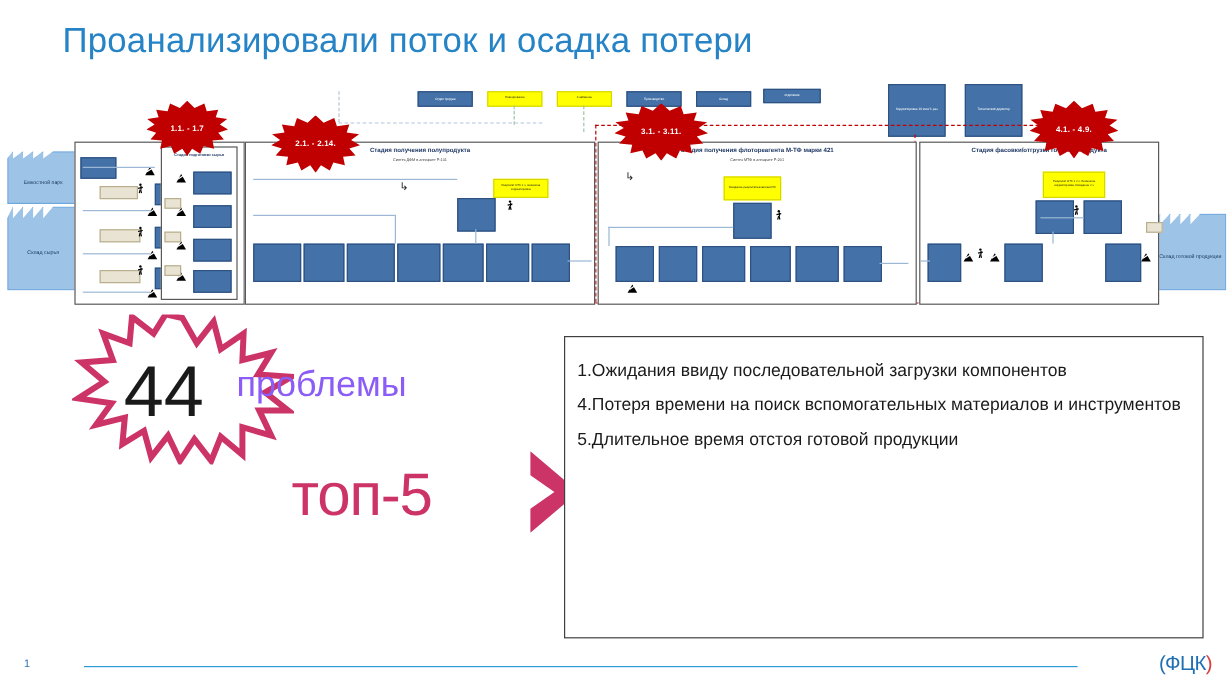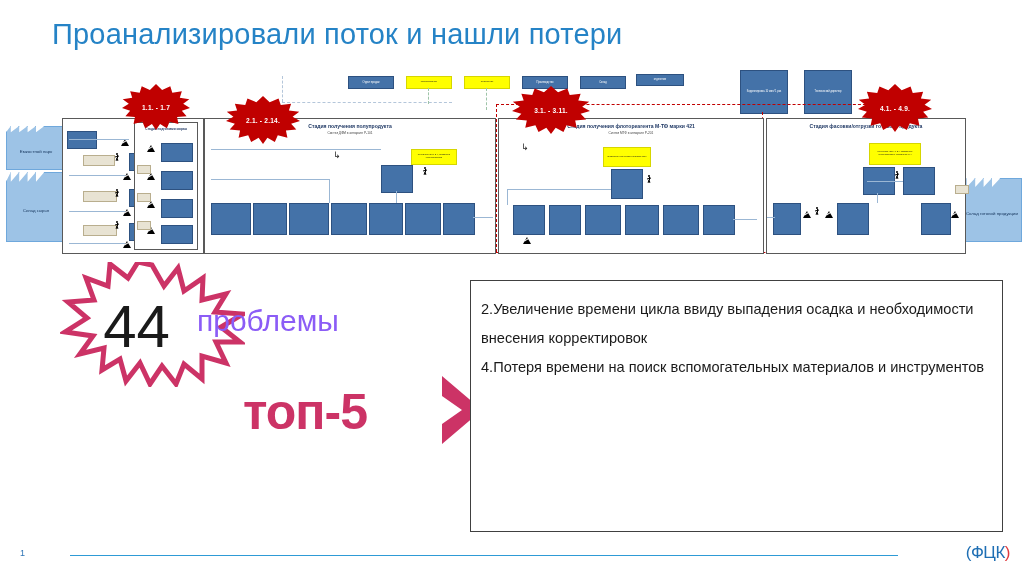--- a/index.html
+++ b/index.html
@@ -101,21 +101,21 @@
     display:flex;align-items:center;justify-content:center;
     font-size:60px;color:#1a1a1a;font-weight:400;
     transform:translate(-16px,2px);
   }
   #problems-label{
     position:absolute;left:197px;top:304px;
     font-size:30px;color:#8b5cf6;
   }
   #top5{
     position:absolute;left:243px;top:383px;
-    font-size:50px;font-weight:700;color:#cc3366;letter-spacing:-1px;
+    font-size:50px;font-weight:400;color:#cc3366;letter-spacing:-1px;
   }
   #chev{
     position:absolute;left:440px;top:376px;width:42px;height:68px;
   }
   
   #problem-list{
     position:absolute;left:470px;top:280px;width:533px;height:252px;
     border:1px solid #404040;background:#fff;
     padding:14px 16px 0 10px;box-sizing:border-box;
   }
@@ -134,21 +134,21 @@
   #logo{
     position:absolute;right:14px;top:543px;
     font-size:17px;font-weight:400;color:#1f6fb4;letter-spacing:-.5px;
     white-space:nowrap;
   }
   #logo .rb{color:#e03a3e;}
 </style>
 </head>
 <body>
 
-<div id="slide-title">Проанализировали поток и нашли потери</div>
+<div id="slide-title">Проанализировали поток и осадка потери</div>
 
 <div id="vsm">
 
   <div class="pbox" style="left:348px;top:16px;width:44px;height:11px;">
       <span class="t">Отдел продаж</span>
     </div>
   <div class="ybox" style="left:406px;top:16px;width:44px;height:11px;">
       <span class="t">Планирование</span>
     </div>
   <div class="ybox" style="left:464px;top:16px;width:44px;height:11px;">
@@ -433,20 +433,21 @@
 </div>
 <div id="problems-label">проблемы</div>
 
 <div id="top5">топ-5</div>
 <svg id="chev" viewBox="0 0 42 68">
   <polygon points="2,0 42,34 2,68 2,48 22,34 2,20" fill="#cc3366"></polygon>
 </svg>
 
 <div id="problem-list">
   <ol>
-    <li>2.Увеличение времени цикла ввиду выпадения осадка и необходимости внесения корректировок</li>
+    <li>1.Ожидания ввиду последовательной загрузки компонентов</li>
     <li>4.Потеря времени на поиск вспомогательных материалов и инструментов</li>
+    <li>5.Длительное время отстоя готовой продукции</li>
   </ol>
 </div>
 
 <div id="footer-num">1</div>
 <div id="footer-rule"></div>
 <div id="logo"><span>(</span><span>Ф</span><span>Ц</span><span>К</span><span class="rb">)</span></div>
 
 </body></html>

